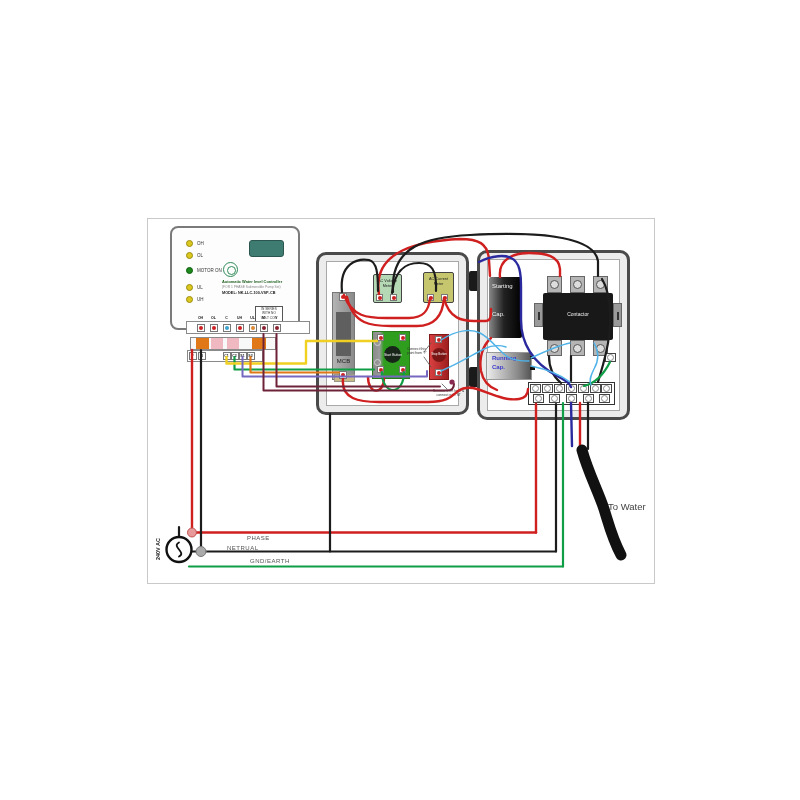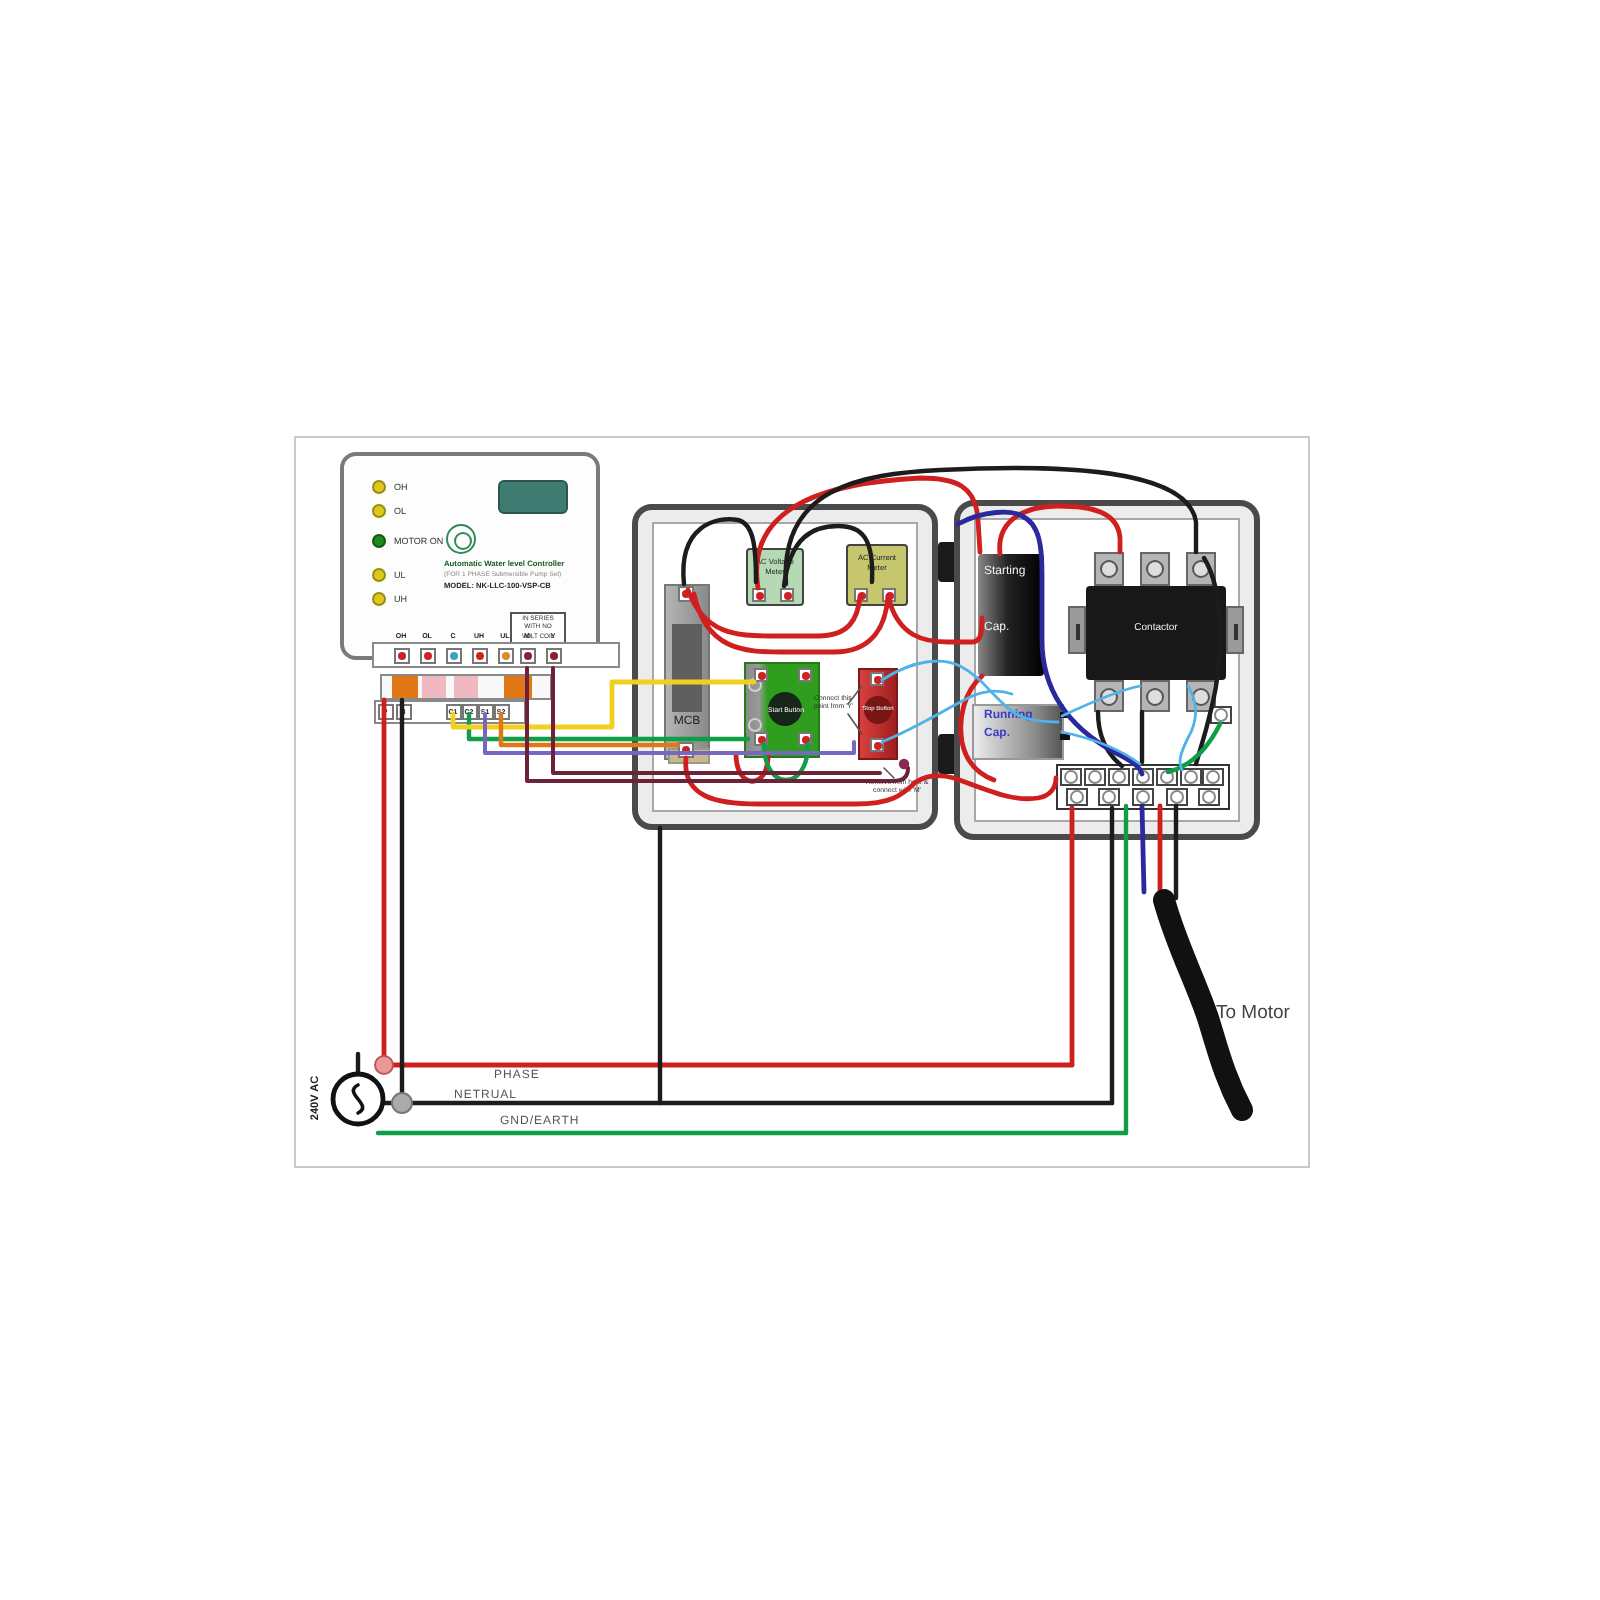--- a/index.html
+++ b/index.html
@@ -267,21 +267,21 @@
     </div>
 </div>
 <div class="abs screwbox" style="left:605px;top:353px;">
     <i></i>
   </div>
 
 <div class="abs" style="left:158px;top:549px;transform:translate(-50%,-50%) rotate(-90deg);font-size:5.5px;font-weight:bold;color:#222;white-space:nowrap;">240V AC</div>
 <div class="abs" style="left:247px;top:534.5px;font-size:6px;color:#555;letter-spacing:0.5px;">PHASE</div>
 <div class="abs" style="left:227px;top:544.5px;font-size:6px;color:#555;letter-spacing:0.5px;">NETRUAL</div>
 <div class="abs" style="left:250px;top:558px;font-size:6px;color:#555;letter-spacing:0.5px;">GND/EARTH</div>
-<div class="abs" style="left:608px;top:501px;font-size:9.5px;color:#444;">To Motor</div>
+<div class="abs" style="left:608px;top:501px;font-size:9.5px;color:#444;">To Water</div>
 
 <svg class="abs" style="left:0;top:0;pointer-events:none;" width="800" height="800" viewBox="0 0 800 800" fill="none" stroke-linecap="round" stroke-linejoin="round">
 
   <g stroke="#cf1f1f" stroke-width="2.4">
     <path d="M192,350 L192,532.5"></path>
     <path d="M189,532.5 L536,532.5"></path>
     <path d="M536,532.5 L536,404"></path>
     <path d="M344,295 C352,317 368,318 386,318 L409,318 C424,318 429,310 430,298"></path>
     <path d="M347,297 C353,325 372,326 391,326 L417,326 C437,326 443,312 444,298"></path>
     <path d="M444,298 C449,319 463,321 474,321 L486,321 C491,321 491,315 491,309"></path>

